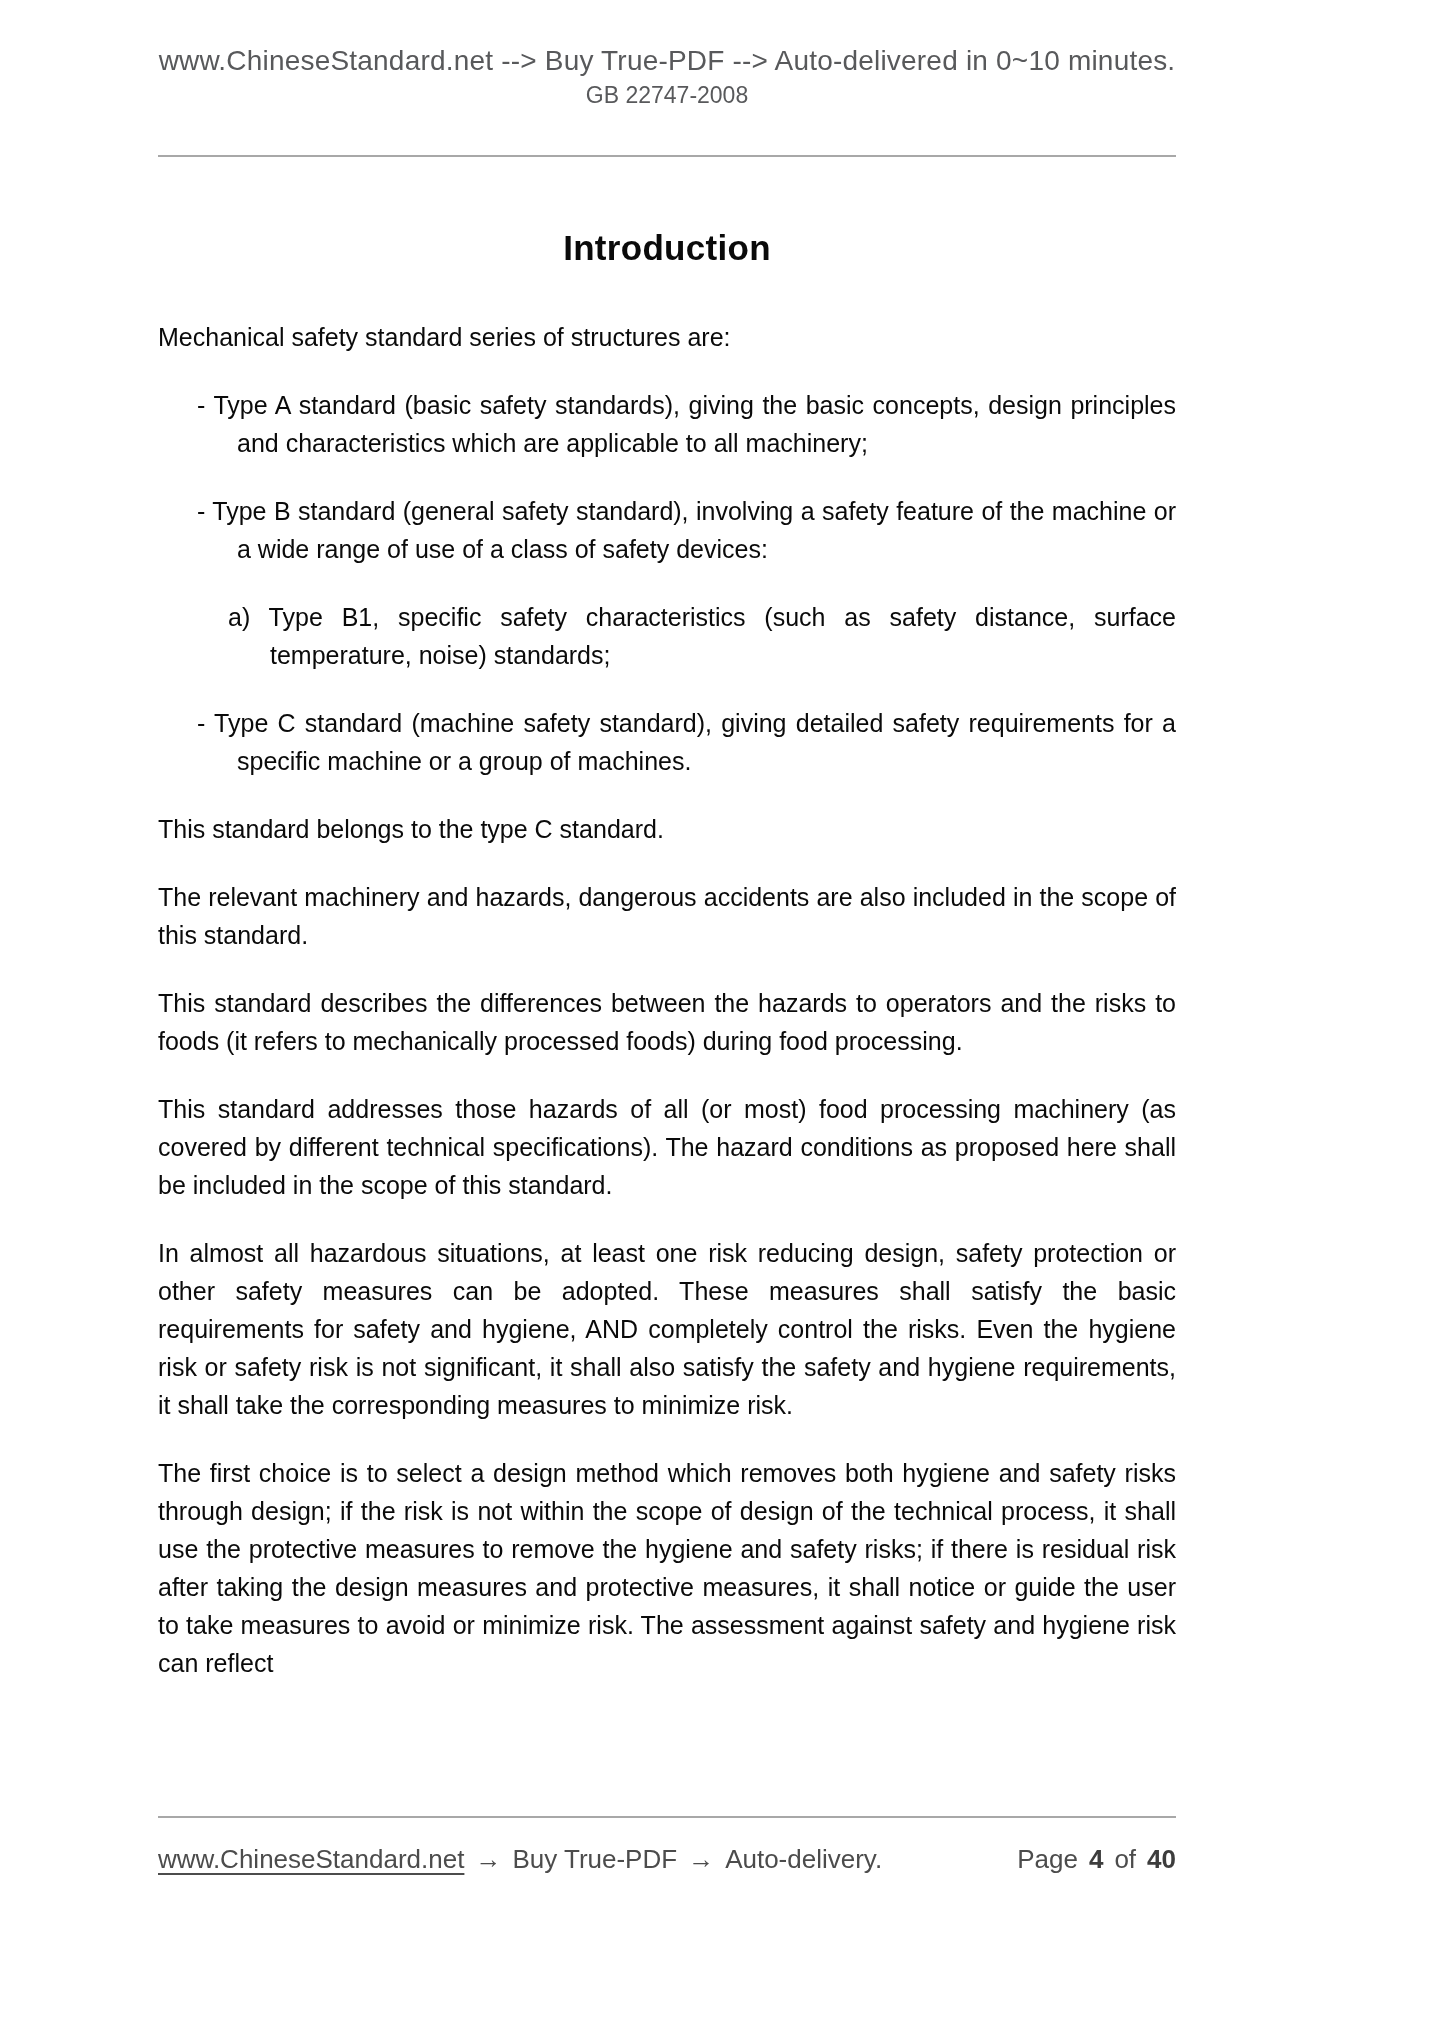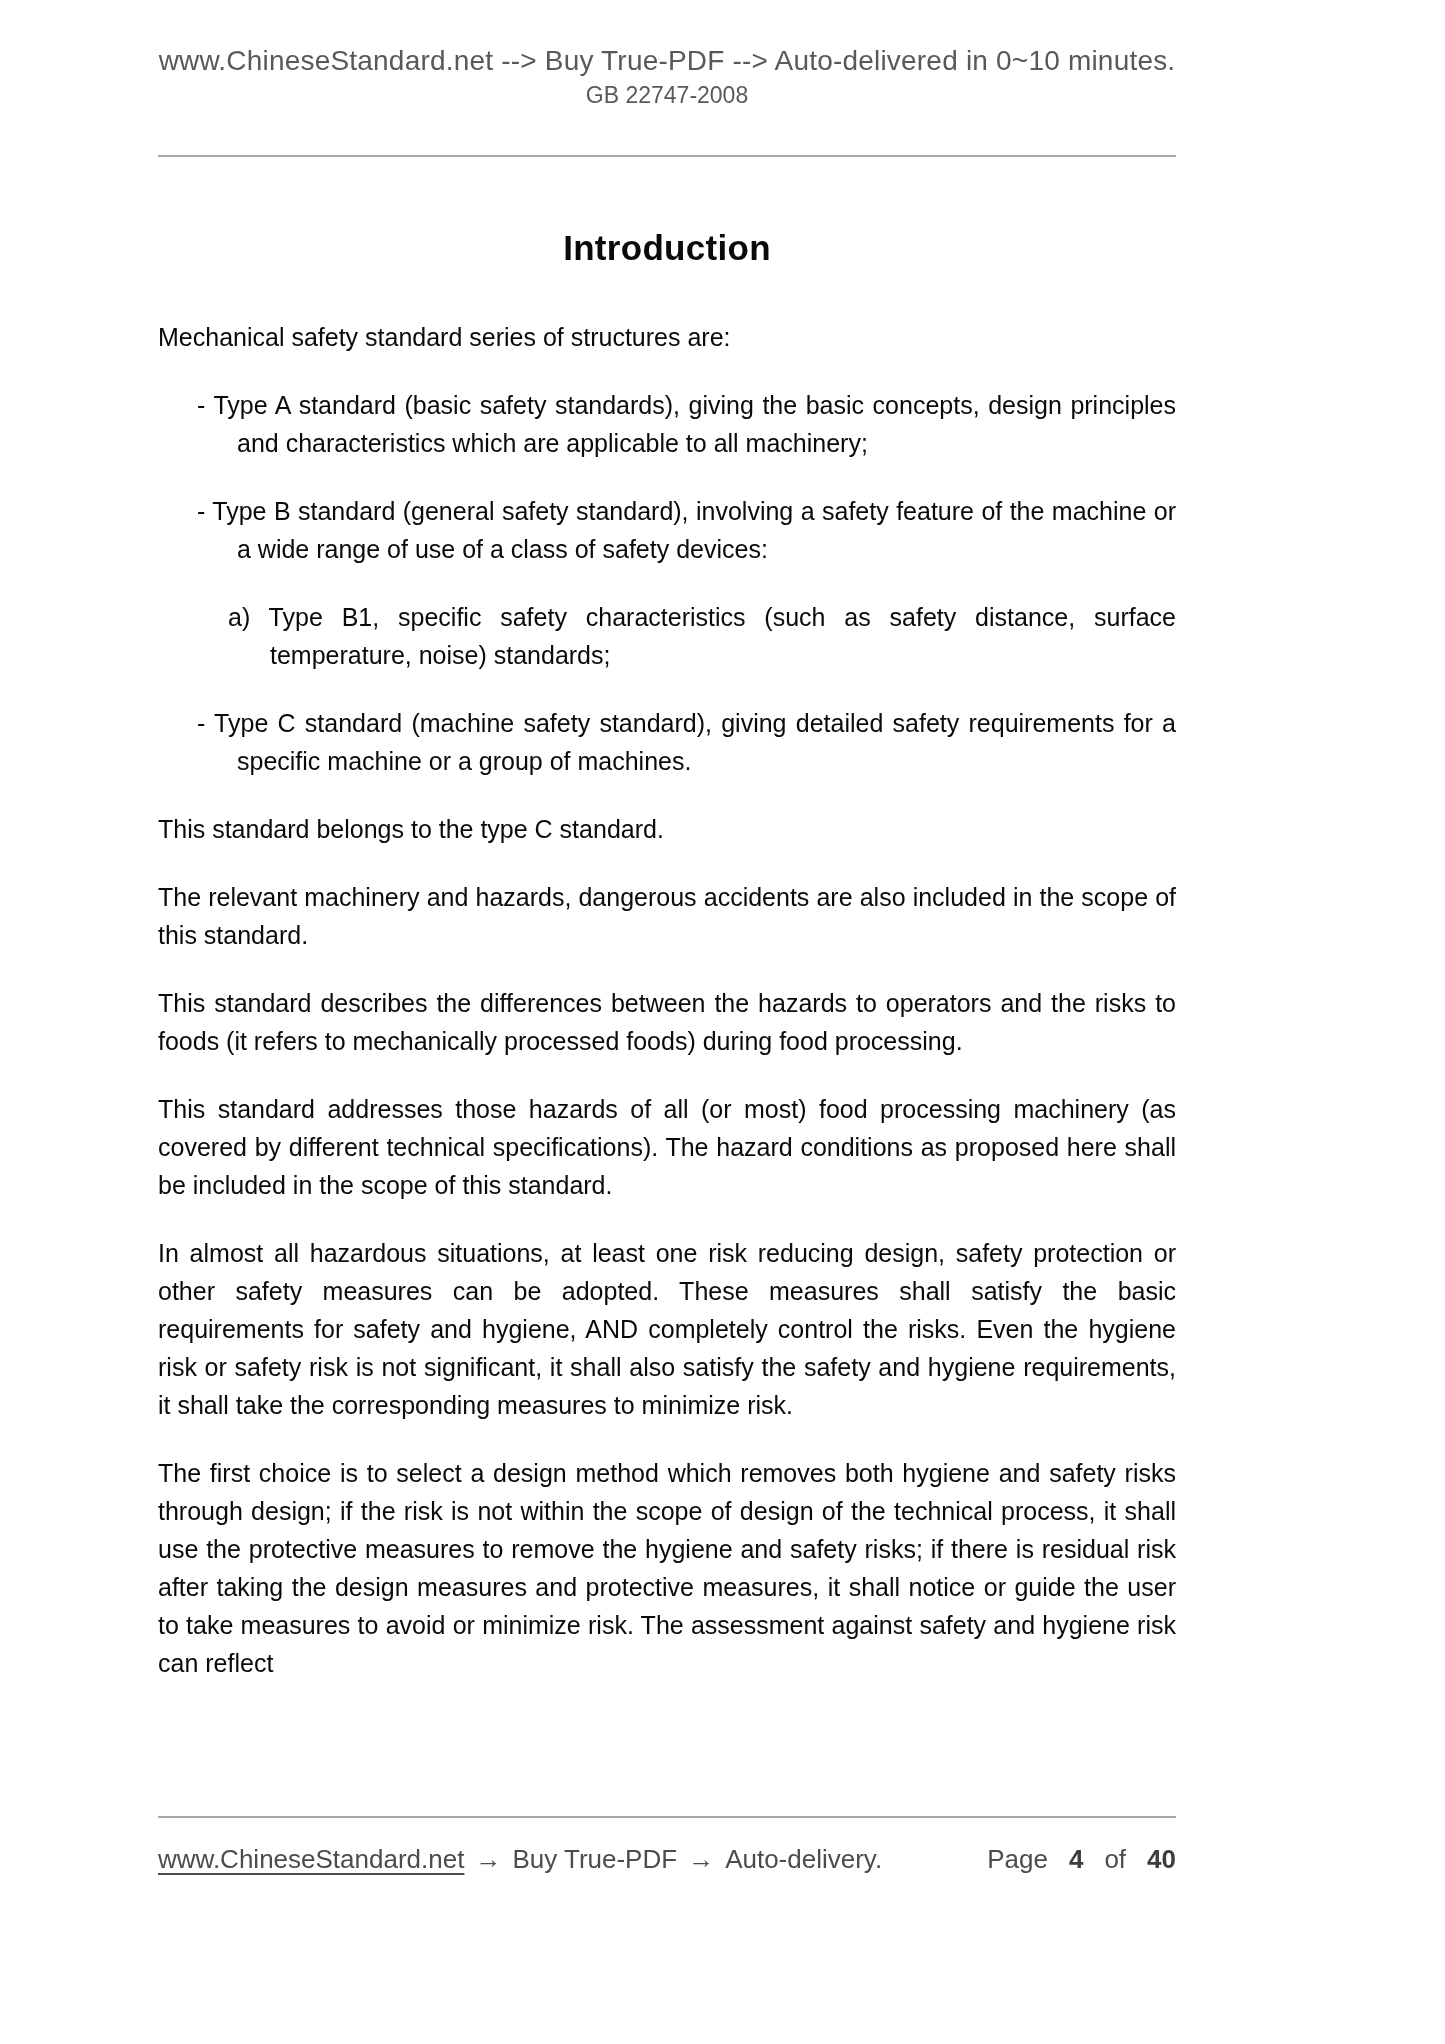--- a/index.html
+++ b/index.html
@@ -58,21 +58,21 @@
     display: flex;
     justify-content: space-between;
     align-items: baseline;
     color: var(--footer-text);
     font-size: 26px;
     line-height: 31px;
   }
   .footer-left { display: flex; align-items: baseline; gap: 11px; }
   .site-link { color: var(--footer-text); text-decoration: underline; text-underline-offset: 5px; cursor: pointer; }
   .arrow { font-weight: bold; }
-  .footer-right { display: flex; align-items: baseline; gap: 21px; }
+  .footer-right { display: flex; align-items: baseline; gap: 11px; }
   .footer-right b { font-weight: bold; color: #3d3d3d; }
 </style>
 </head>
 <body>
 
 <div class="page">
 
   <header class="page-header">
     <div class="promo">www.ChineseStandard.net --&gt; Buy True-PDF --&gt; Auto-delivered in 0~10 minutes.</div>
     <div class="std-no">GB 22747-2008</div>

